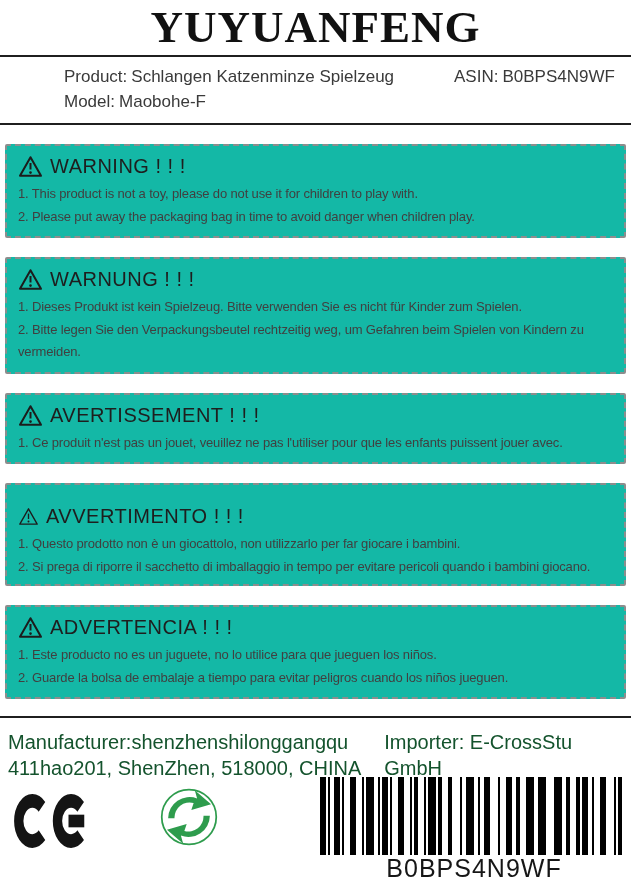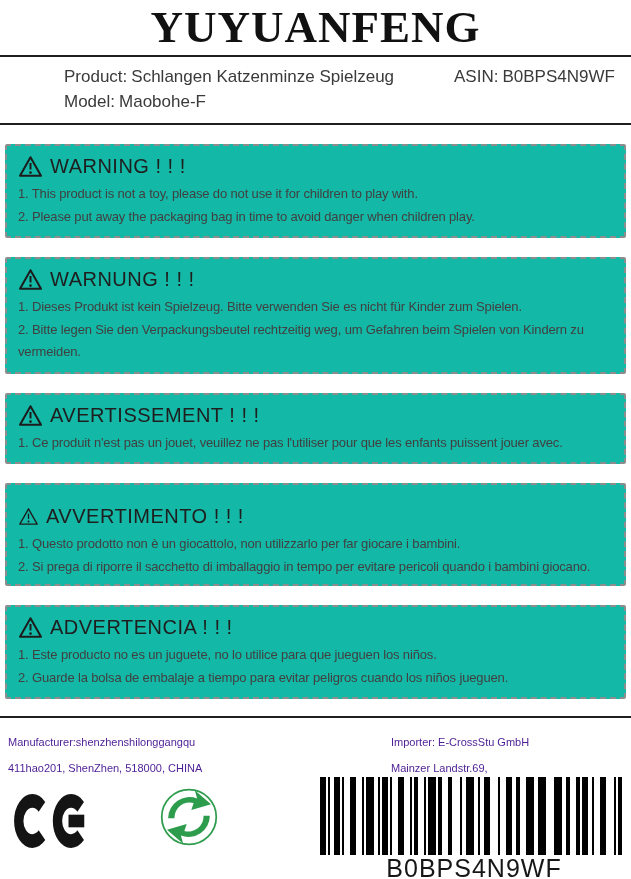--- a/index.html
+++ b/index.html
@@ -28,21 +28,21 @@
     display:flex;align-items:center;gap:7px;font-size:20px;color:#1e1e1e;
     margin:3px 0 5px 0;letter-spacing:0.5px;
   }
   .wbox p{
     margin:0;font-size:13px;line-height:22.5px;color:#404040;letter-spacing:-0.15px;
   }
   .tri{flex:0 0 auto;}
   
   .foot{display:flex;padding:12px 0 0 8px;}
   .foot .col-l{width:383px;}
-  .foot .line{font-size:11px;line-height:25.5px;color:#4c1d95;}
+  .foot .line{font-size:20px;line-height:25.5px;color:#14532d;}
   
   .ce{position:absolute;left:14px;top:792px;}
   .gdot{position:absolute;left:160px;top:788px;}
   .bcblock{position:absolute;left:320px;top:777px;width:308px;}
   .bars{display:flex;height:78px;width:100%;}
   .bcval{
     text-align:center;font-size:25px;line-height:26px;color:#161616;
     letter-spacing:1px;margin-top:0px;
   }
 </style>

